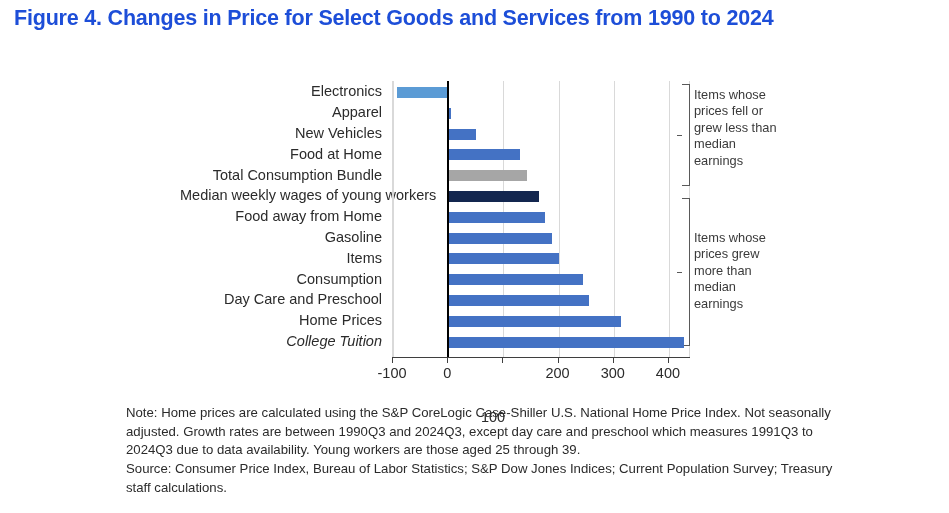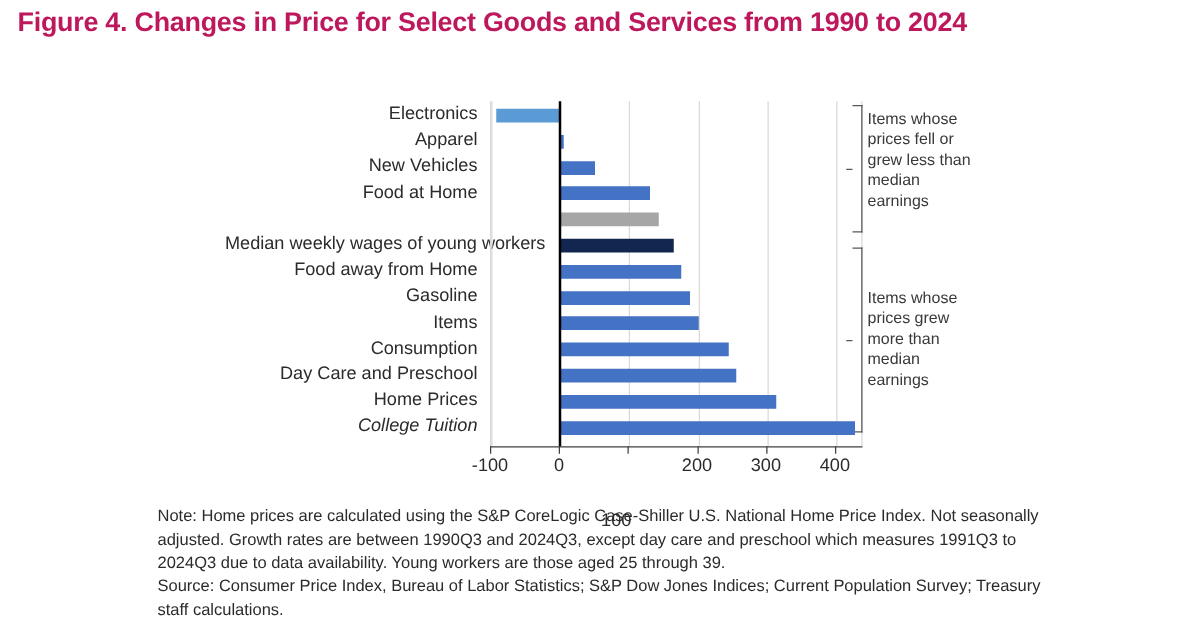--- a/index.html
+++ b/index.html
@@ -16,21 +16,21 @@
   }
 
   
   #figure-title {
     position: absolute;
     left: 14px;
     top: 6px;
     width: 920px;
     font-size: 21.5px;
     font-weight: bold;
-    color: #be185d;
+    color: #1d4ed8;
     letter-spacing: -0.2px;
     white-space: nowrap;
   }
 
   
   #chart {
     position: absolute;
     left: 0;
     top: 78px;
     width: 949px;
@@ -162,20 +162,21 @@
 
 <div id="figure-title">Figure 4. Changes in Price for Select Goods and Services from 1990 to 2024</div>
 
 <div id="chart">
 
   <div id="cat-labels">
       <div class="cat-label" style="top: 6.4px;">Electronics</div>
       <div class="cat-label" style="top: 27.2px;">Apparel</div>
       <div class="cat-label" style="top: 48px;">New Vehicles</div>
       <div class="cat-label" style="top: 68.8px;">Food at Home</div>
+      <div class="cat-label" style="top: 89.6px;">Total Consumption Bundle</div>
       <div class="cat-label" style="top: 110.4px;">Median weekly wages of young workers</div>
       <div class="cat-label" style="top: 131.2px;">Food away from Home</div>
       <div class="cat-label" style="top: 152px;">Gasoline</div>
       <div class="cat-label" style="top: 172.8px;">Items</div>
       <div class="cat-label" style="top: 193.6px;">Consumption</div>
       <div class="cat-label" style="top: 214.4px;">Day Care and Preschool</div>
       <div class="cat-label" style="top: 235.2px;">Home Prices</div>
       <div class="cat-label" style="top: 256px; font-style: italic;">College Tuition</div>
     </div>
 

